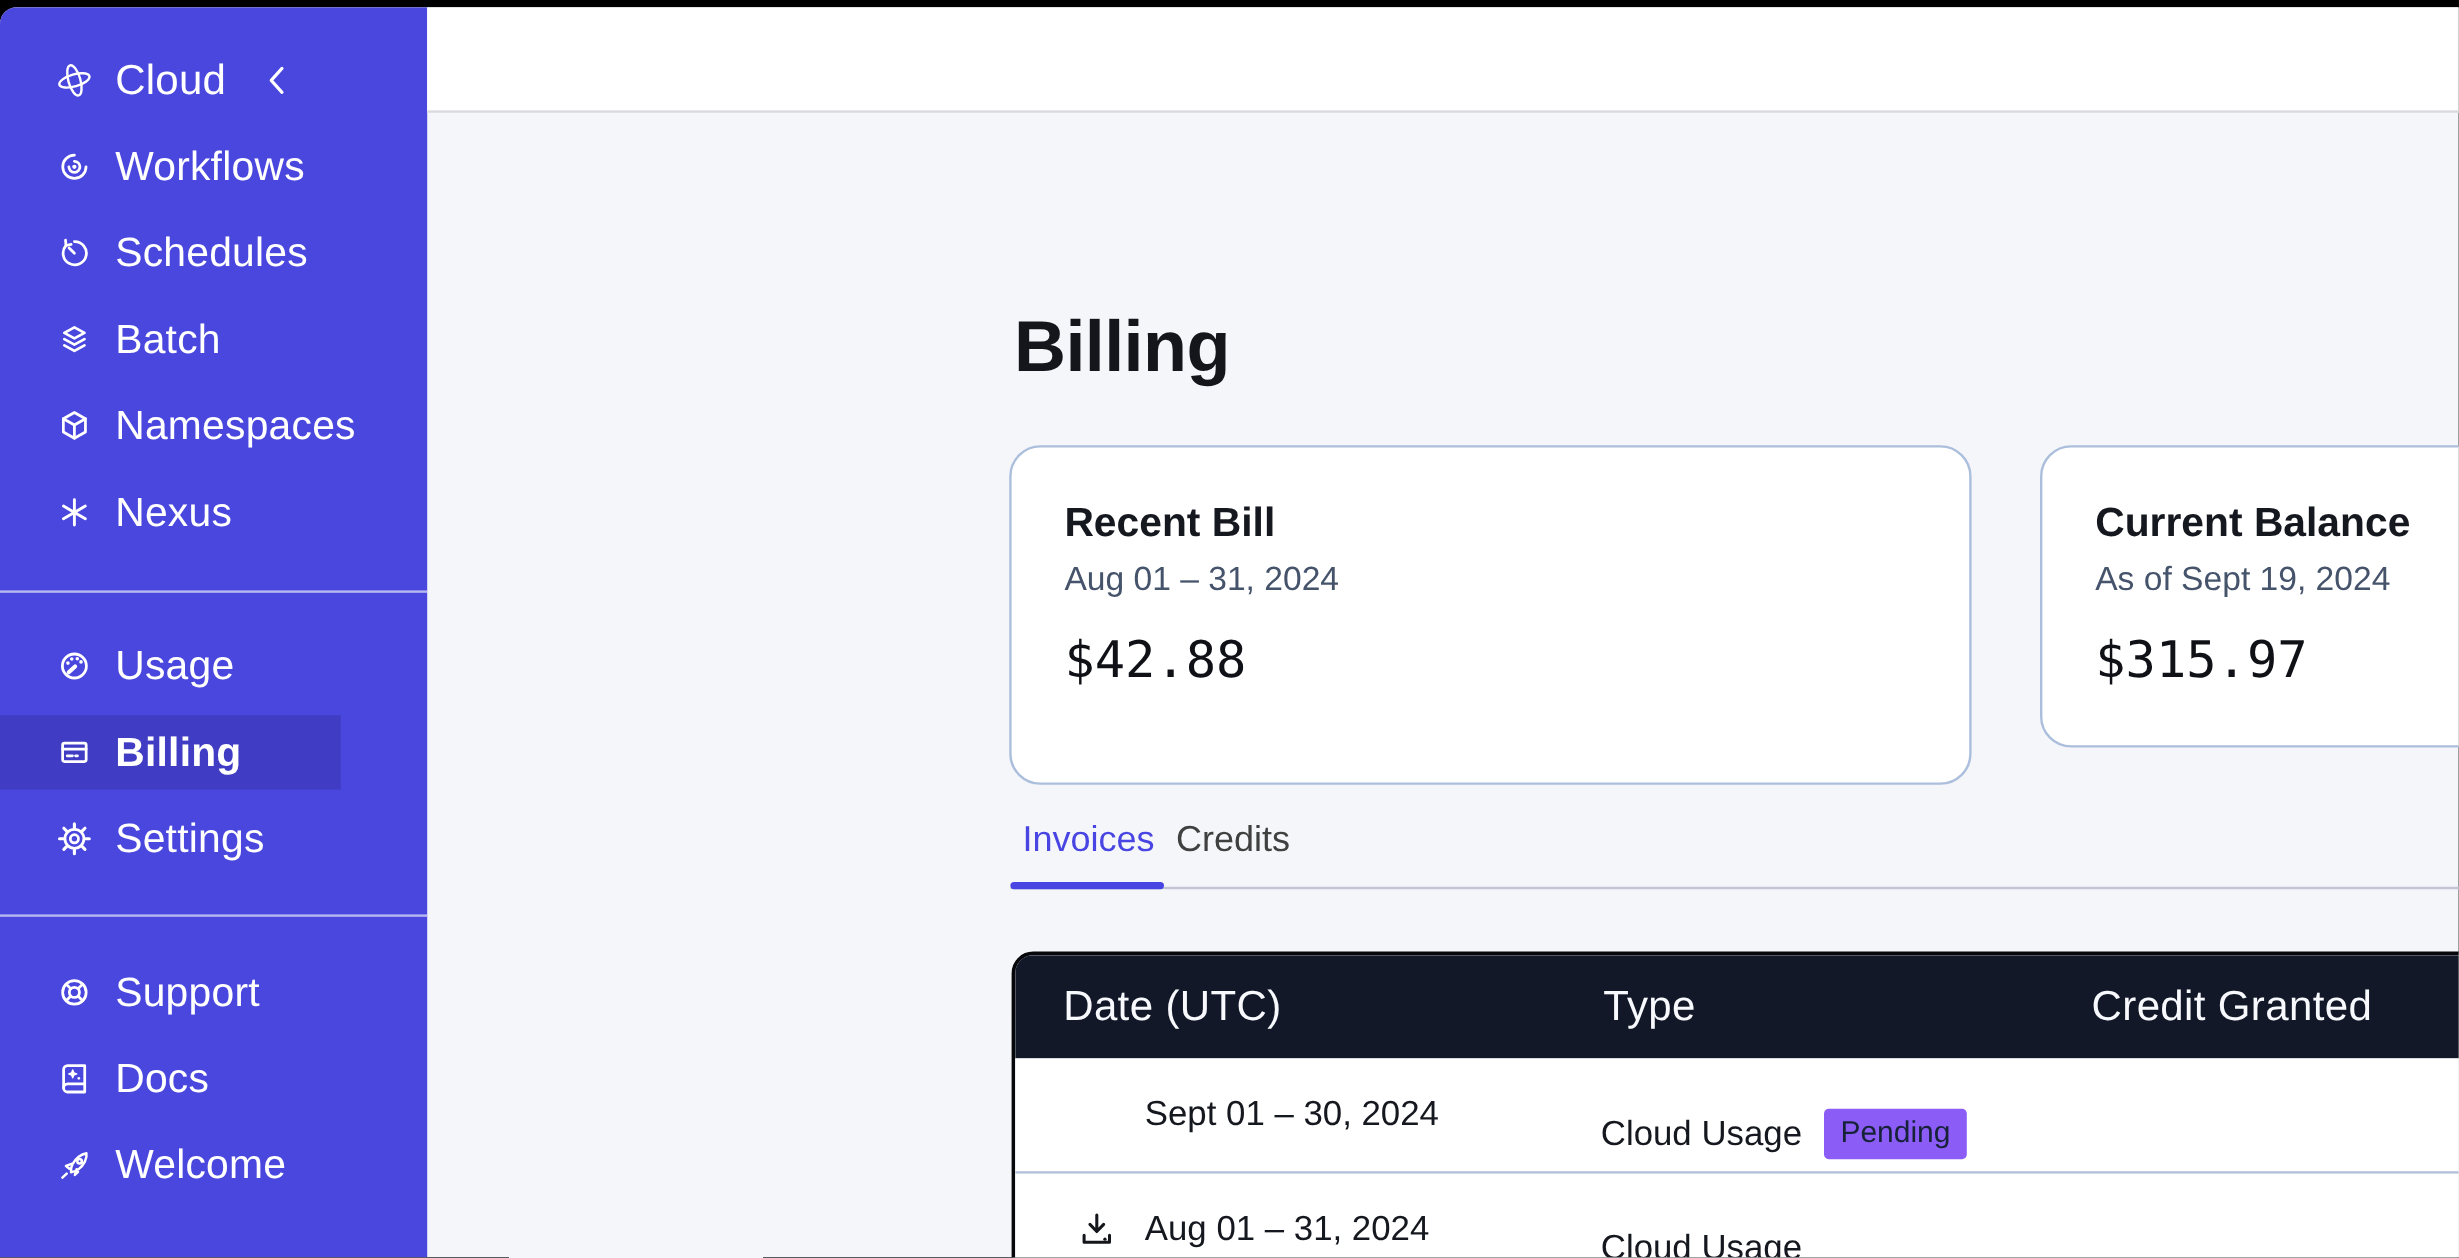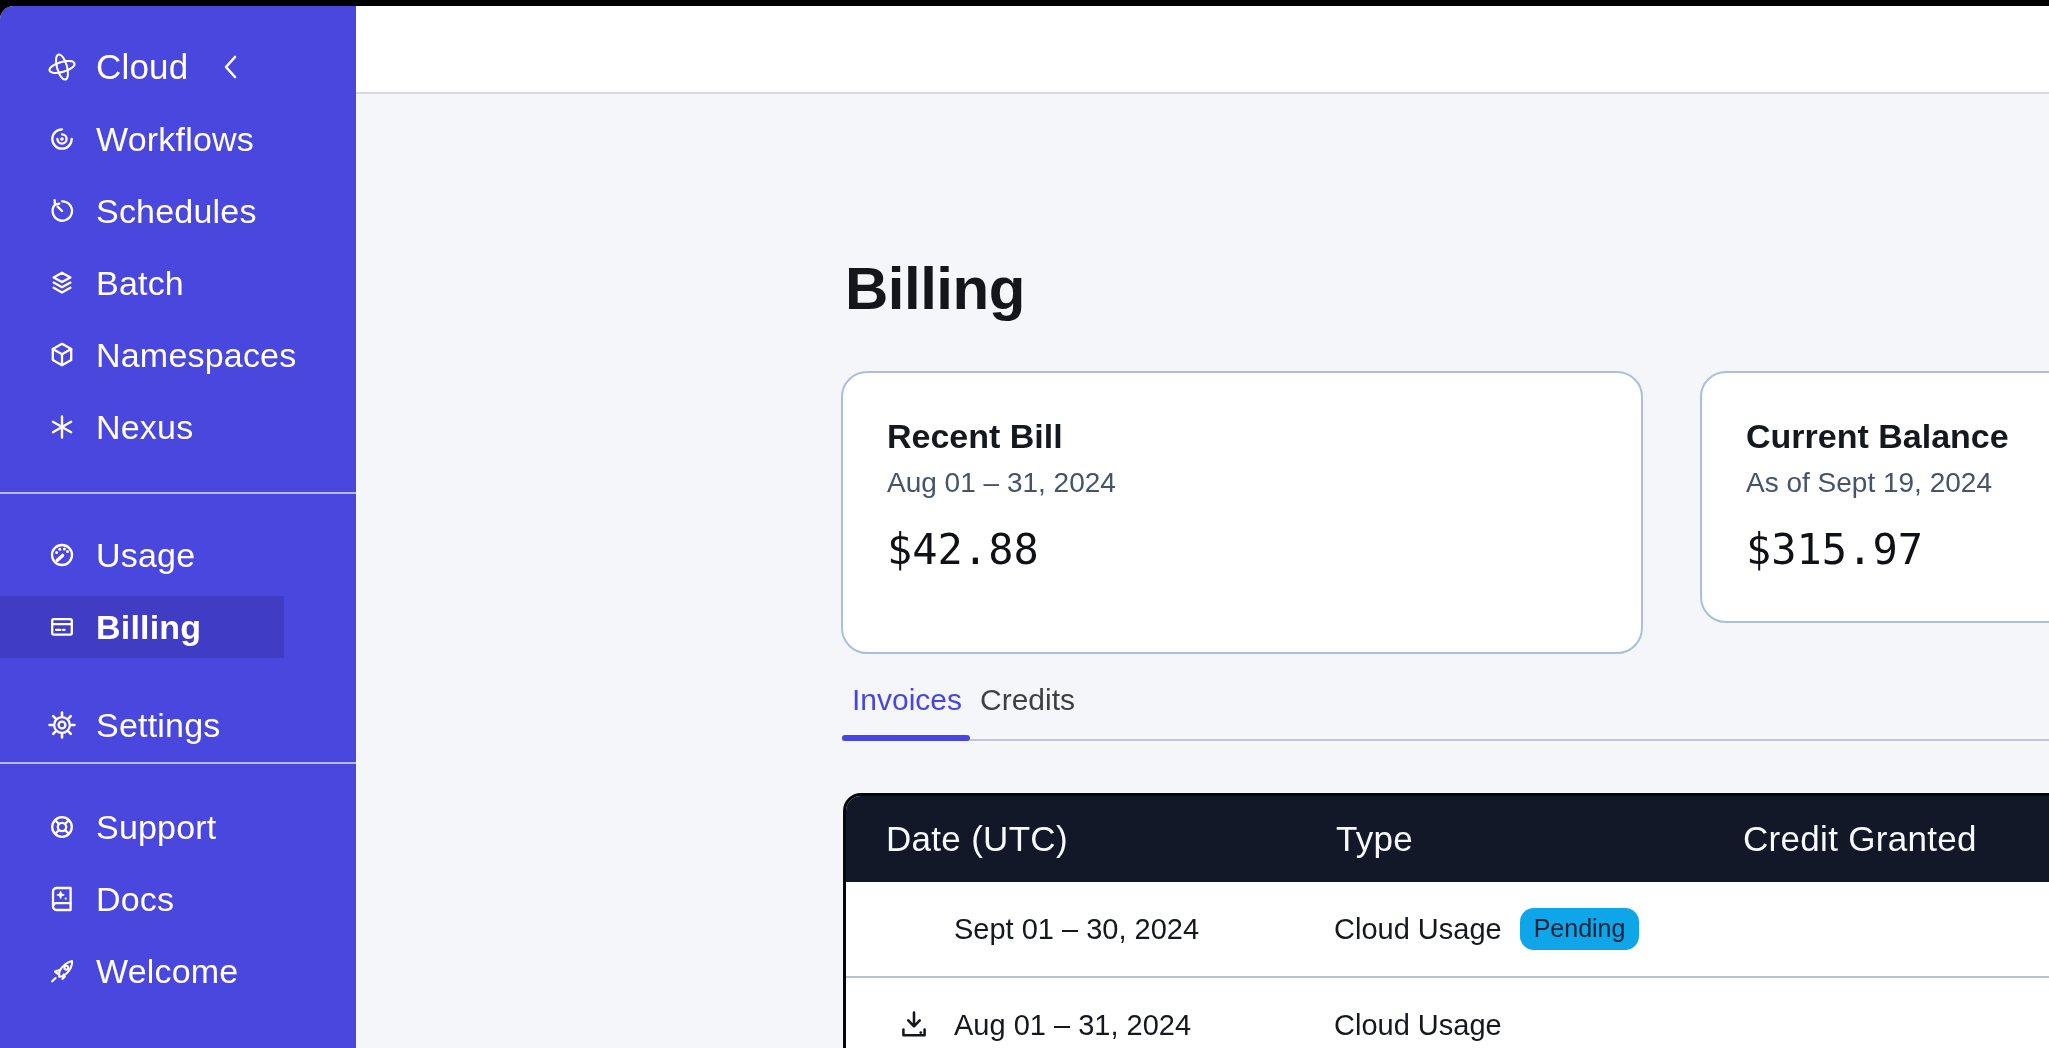--- a/index.html
+++ b/index.html
@@ -45,25 +45,25 @@
   .t-header{position:relative;height:86px;background:#121828;}
   .t-header .hcell{position:absolute;top:50%;transform:translateY(-50%);color:#f7f9fd;
                    font-size:35px;font-weight:500;letter-spacing:.3px;}
   .hcell.h-date{left:40px;}
   .hcell.h-type{left:490px;}
   .hcell.h-credit{left:897px;}
   .t-row{position:relative;height:94px;background:#fff;}
   .t-row + .t-row{border-top:2px solid #b6c2da;}
   .t-row .cell{position:absolute;top:50%;transform:translateY(-50%);font-size:29px;color:#15181e;}
   .cell.c-date{left:108px;}
-  .cell.c-type{left:488px;display:flex;align-items:center;gap:18px;}
+  .cell.c-type{left:488px;display:flex;align-items:center;gap:18px;margin-top:16px;}
   .row-download{position:absolute;left:50px;top:50%;transform:translateY(-50%);width:36px;height:36px;
                 display:flex;align-items:center;justify-content:center;cursor:pointer;}
-  .badge{display:inline-block;background:#0ea5e9;color:#152238;font-size:25px;font-weight:500;
-         line-height:25px;padding:8px 14px 9px;border-radius:14px;}
+  .badge{display:inline-block;background:#8b5cf6;color:#152238;font-size:25px;font-weight:500;
+         line-height:25px;padding:8px 14px 9px;border-radius:4px;}
   svg{display:block;}
 </style>
 </head>
 <body>
 
 <div class="window">
 
   <nav class="sidebar">
 
     <div class="sb-item sb-brand" style="top:28px;height:66px;">
@@ -153,21 +153,21 @@
       <span class="icon">
         <svg width="32" height="32" viewBox="0 0 32 32" fill="none" stroke="#fff" stroke-width="2.3" stroke-linecap="round">
           <rect x="6.2" y="8.2" width="19.6" height="15.4" rx="1.6"></rect>
           <path d="M6.2 13.2 H25.8"></path>
           <path d="M10 18.8 H14.4 M17 18.8 H18.6"></path>
         </svg>
       </span>
       <span class="sb-label">Billing</span>
     </div>
 
-    <div class="sb-item" style="top:687px;">
+    <div class="sb-item" style="top:661px;">
       <span class="icon">
         <svg width="32" height="32" viewBox="0 0 32 32" fill="none" stroke="#fff" stroke-width="2.3" stroke-linecap="round">
           <circle cx="16" cy="16" r="7.9"></circle>
           <circle cx="16" cy="16" r="3.4"></circle>
           <path d="M16 3.6 V6.6 M16 25.4 V28.4 M3.6 16 H6.6 M25.4 16 H28.4 M7.2 7.2 L9.4 9.4 M22.6 22.6 L24.8 24.8 M24.8 7.2 L22.6 9.4 M9.4 22.6 L7.2 24.8" stroke-width="2.6"></path>
         </svg>
       </span>
       <span class="sb-label">Settings</span>
     </div>
 

